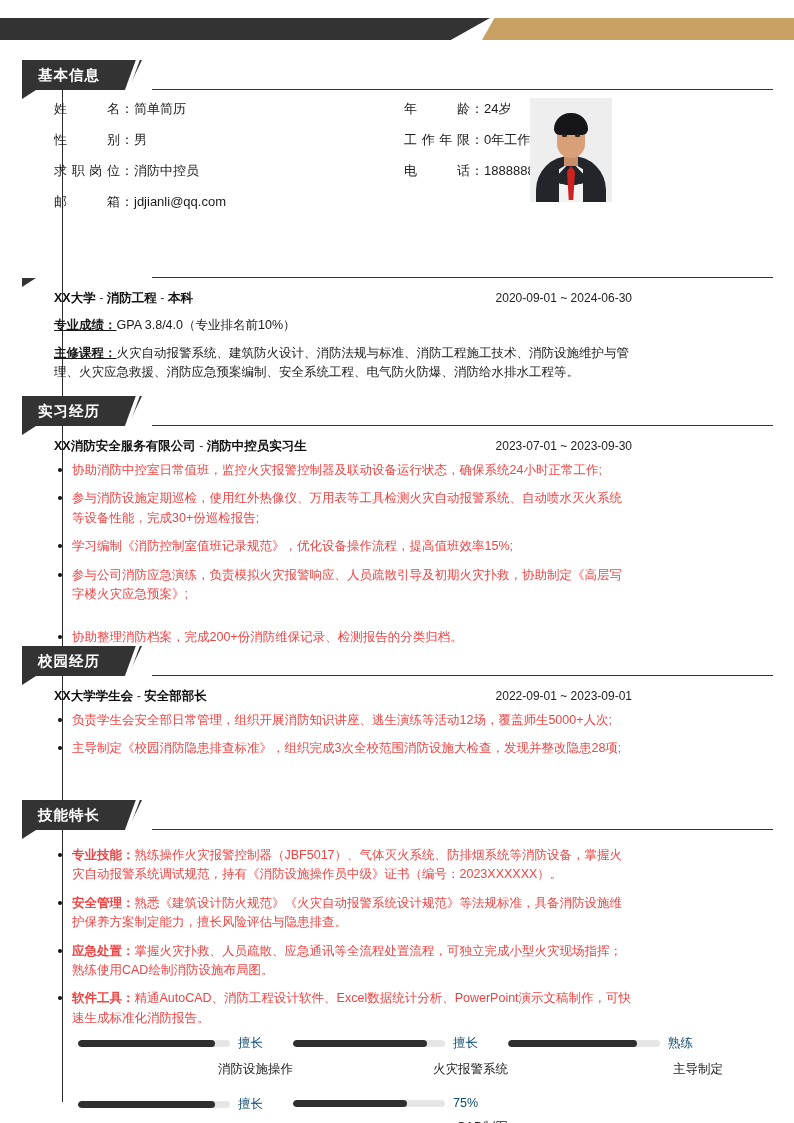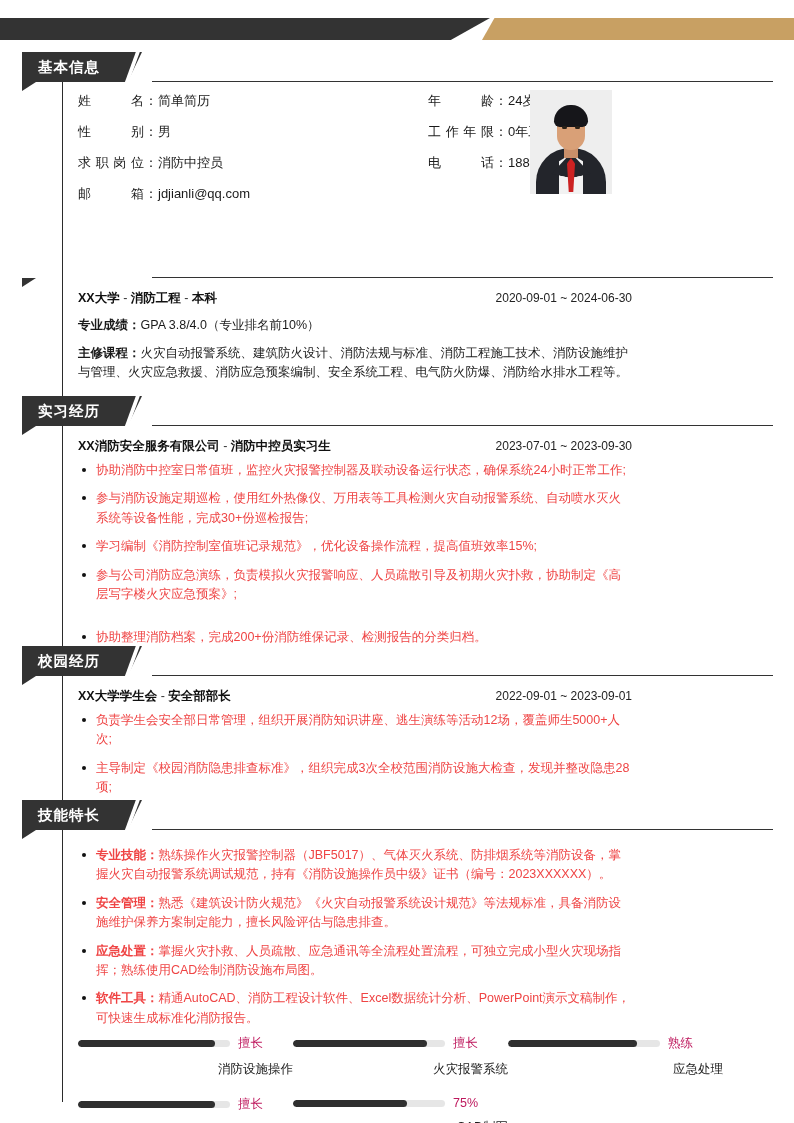--- a/index.html
+++ b/index.html
@@ -120,21 +120,21 @@
     position: absolute;
     top: 29px;
     height: 1px;
     background: #333333;
     right: 21px;
   }
 
   
   .sec-body {
     position: relative;
-    padding-left: 78px;
+    padding-left: 54px;
     padding-right: 30px;
     box-sizing: border-box;
     width: 662px;
   }
 
   
   .info-grid {
     position: relative;
     padding-top: 10px;
   }
@@ -236,21 +236,21 @@
   .entry-title { font-weight: bold; color: #111; }
   .entry-title .sep { font-weight: normal; color: #333; }
   .entry-date { color: #222; font-size: 12px; white-space: nowrap; }
 
   .kv-line {
     font-size: 12.5px;
     margin-top: 9px;
     line-height: 1.5;
     color: #1a1a1a;
   }
-  .kv-line b { font-weight: bold; }
+  .kv-line b { font-weight: bold; text-decoration: underline; }
 
   ul.bullets {
     list-style: none;
     margin: 6px 0 0 0;
     padding: 0;
   }
   ul.bullets li {
     position: relative;
     padding-left: 18px;
     font-size: 12.5px;
@@ -295,21 +295,21 @@
     border-radius: 4px;
     overflow: hidden;
   }
   .bar-fill {
     height: 7px;
     background: #2f2f2f;
     border-radius: 4px;
   }
   .bar-level {
     font-size: 12.5px;
-    color: #be185d;
+    color: #0c4a6e;
     white-space: nowrap;
   }
   .bar-name {
     font-size: 12.5px;
     color: #1a1a1a;
     margin-top: 9px;
     text-align: right;
   }
 </style>
 </head>
@@ -317,21 +317,21 @@
 
 <div class="page">
 
   <div class="top-banner">
     <div class="banner-dark"></div>
     <div class="banner-gold"></div>
   </div>
 
   <div class="spine"></div>
 
-  <div class="section" style="top:52px;">
+  <div class="section" style="top:60px;">
     <div class="sec-head">
       <div class="sec-badge">
         <span class="sec-badge-title">基本信息</span>
       </div>
       <div class="sec-stripes" style="left:120px;">
           <i></i>
           <i></i>
         </div>
       <div class="sec-notch"></div>
       <div class="sec-rule" style="left:152px;"></div>
@@ -527,21 +527,21 @@
       <div class="bar-name">火灾报警系统</div>
     </div>
 
     <div class="bar-cell">
       <div class="bar-top">
         <div class="bar-track">
           <div class="bar-fill" style="width: 85%;"></div>
         </div>
         <span class="bar-level">熟练</span>
       </div>
-      <div class="bar-name">应急处理</div>
+      <div class="bar-name">主导制定</div>
     </div>
 
     <div class="bar-cell">
       <div class="bar-top">
         <div class="bar-track">
           <div class="bar-fill" style="width: 90%;"></div>
         </div>
         <span class="bar-level">擅长</span>
       </div>
       <div class="bar-name">安全法规</div>

